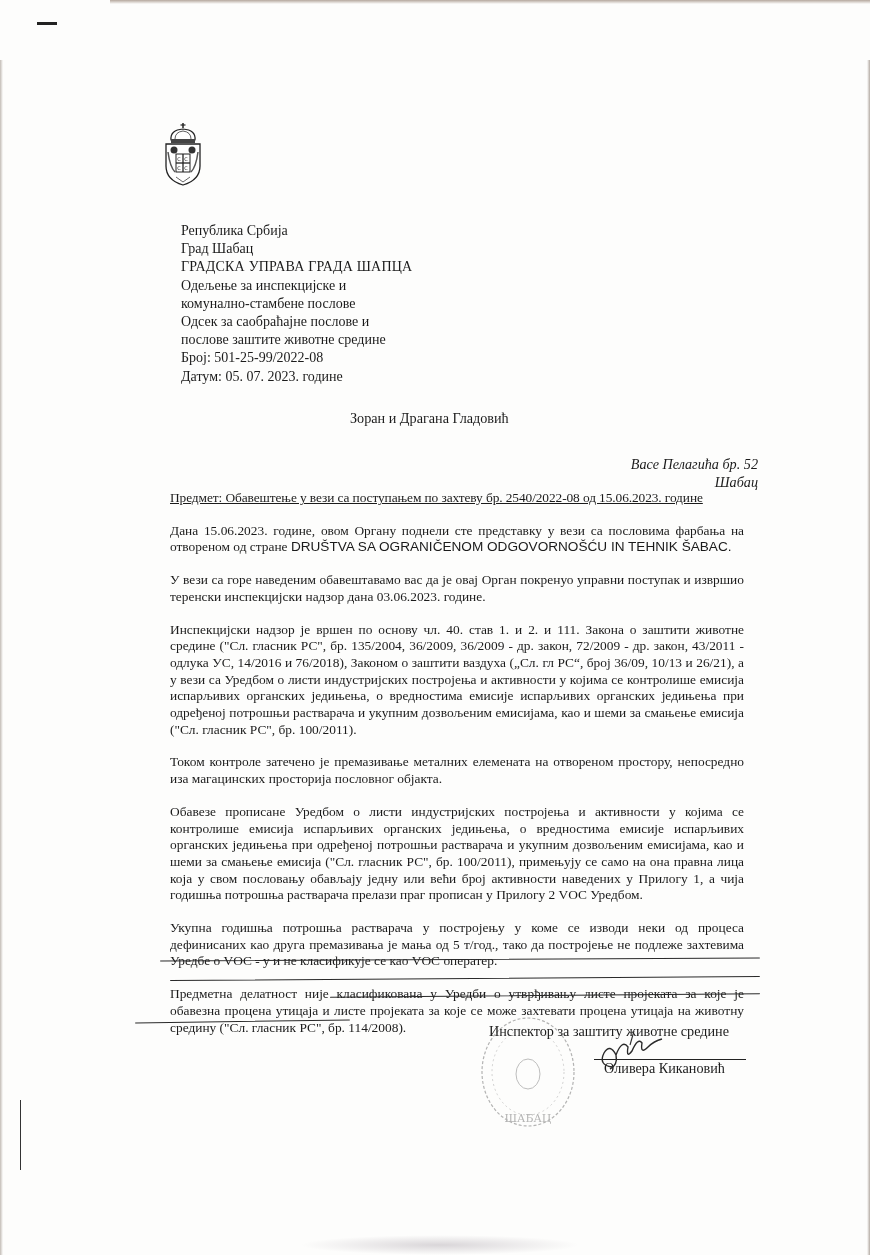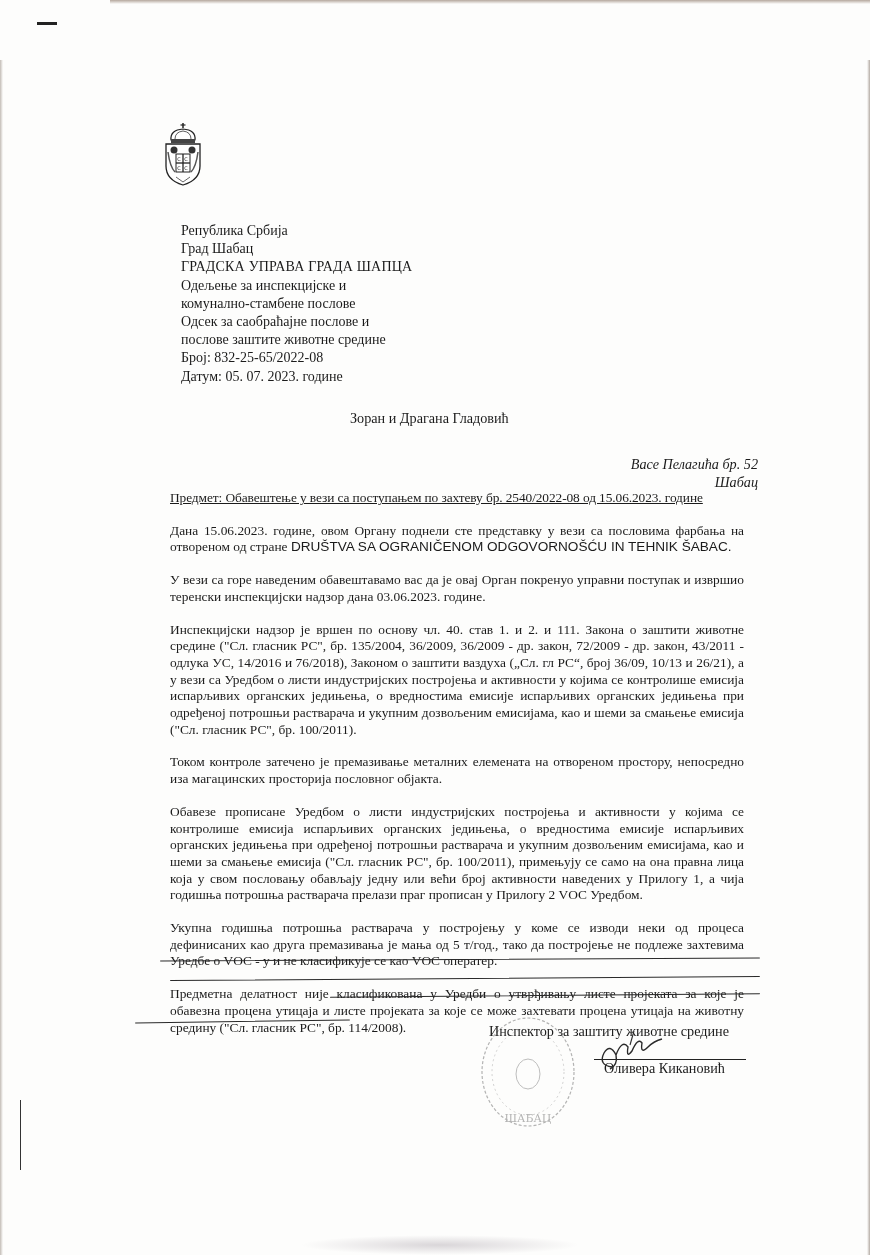--- a/index.html
+++ b/index.html
@@ -112,21 +112,21 @@
 </svg>
 
 <div class="header-block">
   <div class="line">Република Србија</div>
   <div class="line">Град Шабац</div>
   <div class="line" style="letter-spacing:.2px;">ГРАДСКА УПРАВА ГРАДА ШАПЦА</div>
   <div class="line">Одељење за инспекцијске и</div>
   <div class="line">комунално-стамбене послове</div>
   <div class="line">Одсек за саобраћајне послове и</div>
   <div class="line">послове заштите животне средине</div>
-  <div class="line">Број: 832-25-65/2022-08</div>
+  <div class="line">Број: 501-25-99/2022-08</div>
   <div class="line">Датум: 05. 07. 2023. године</div>
 </div>
 
 <div class="recipient-name">Зоран и Драгана Гладовић</div>
 <div class="recipient-address">
   <div>Васе Пелагића бр. 52</div>
   <div>Шабац</div>
 </div>
 
 <div class="body-text">

